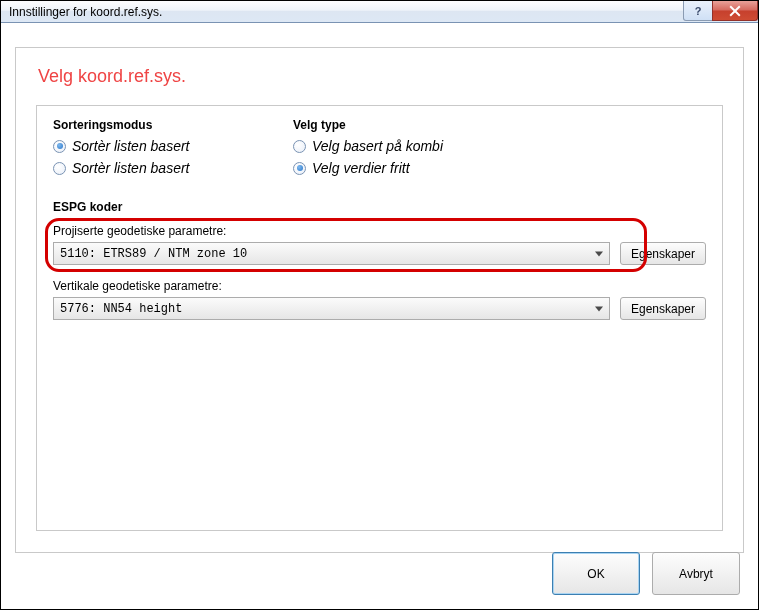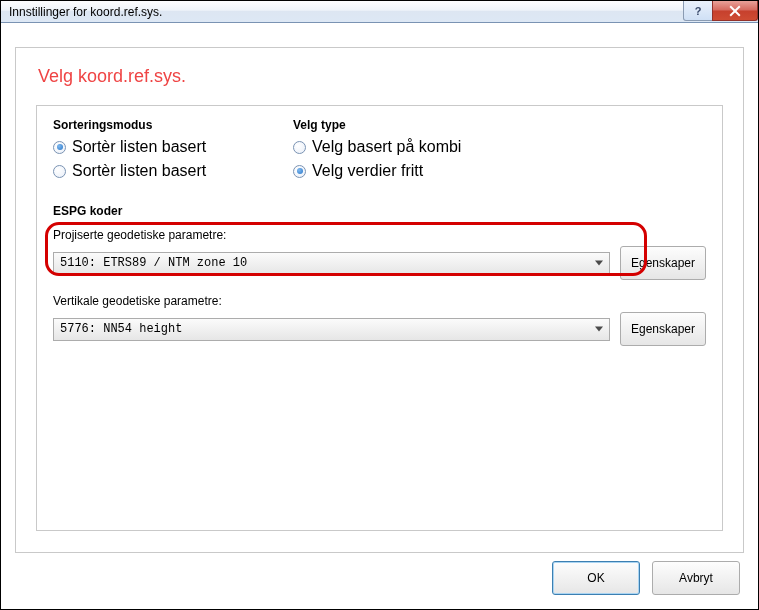--- a/index.html
+++ b/index.html
@@ -59,21 +59,21 @@
   }
   .page-title { font-size:18px; color:#ef4444; margin:0 0 18px 2px; font-weight:normal;}
   .inner-box {
     border:1px solid #c9c9c9;
     padding:12px 16px 16px 16px;
     height: calc(100% - 44px);
   }
   .cols { display:flex; gap:60px; }
   .col { min-width:180px; }
   .grp-title { font-weight:bold; font-size:12px;}
-  .radio-row { display:flex; align-items:center; gap:6px; margin:6px 0; font-size:16px;}
+  .radio-row { display:flex; align-items:center; gap:6px; margin:6px 0; font-size:14px;font-style:italic;}
   .radio {
     width:13px; height:13px; border:1px solid #7a93b3; border-radius:50%;
     background:radial-gradient(circle at 35% 35%, #fff, #e8eef8);
     display:inline-flex; align-items:center; justify-content:center;
     flex-shrink:0;
   }
   .radio.checked::after{
     content:""; width:6px; height:6px; border-radius:50%;
     background:radial-gradient(circle at 35% 35%, #7fb9ef, #2a77c9);
   }
@@ -97,33 +97,33 @@
     position:absolute; right:6px; top:50%; transform:translateY(-50%);
     width:0;height:0;border-left:4px solid transparent;border-right:4px solid transparent;
     border-top:5px solid #4a4a4a;
   }
   .btn {
     height:23px; min-width:86px;
     border:1px solid #acacac; border-radius:3px;
     background:linear-gradient(to bottom,#fdfdfd,#e6e6e6);
     font-size:12px;
     display:flex; align-items:center; justify-content:center;
-    padding:16px 10px;
+    padding:0 10px;
   }
   .highlight-box{
     position:absolute;
     border:3px solid #d40000;
     border-radius:14px;
     pointer-events:none;
   }
   .footer-btns{
     position:absolute; right:18px; bottom:14px;
     display:flex; gap:12px;
   }
-  .footer-btns .btn{ min-width:88px; height:25px;}
+  .footer-btns .btn{ min-width:88px; height:43px;}
   .btn.default{
     border:1px solid #3c7fb1;
     box-shadow:0 0 0 1px #a9d4f2 inset;
   }
 </style>
 </head>
 <body>
 
 <div class="titlebar">
   <span class="titlebar-title">Innstillinger for koord.ref.sys.</span>

